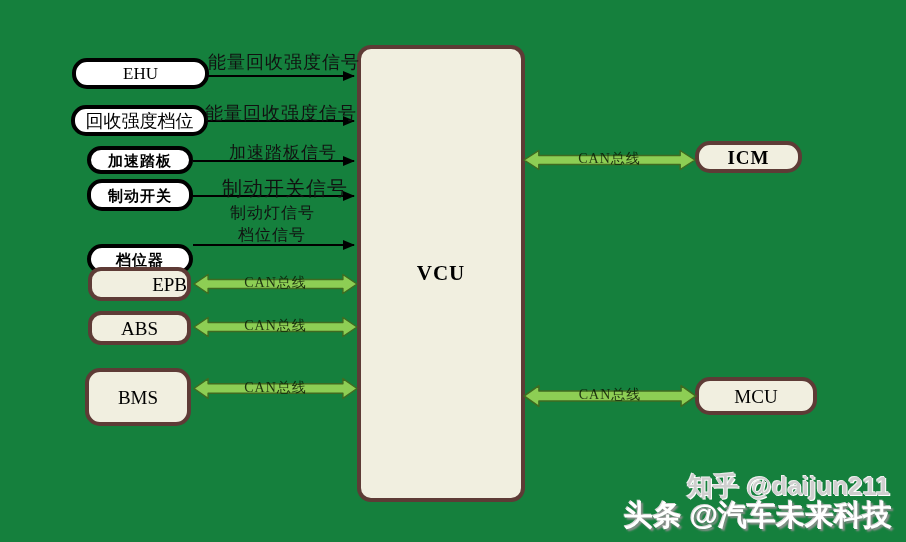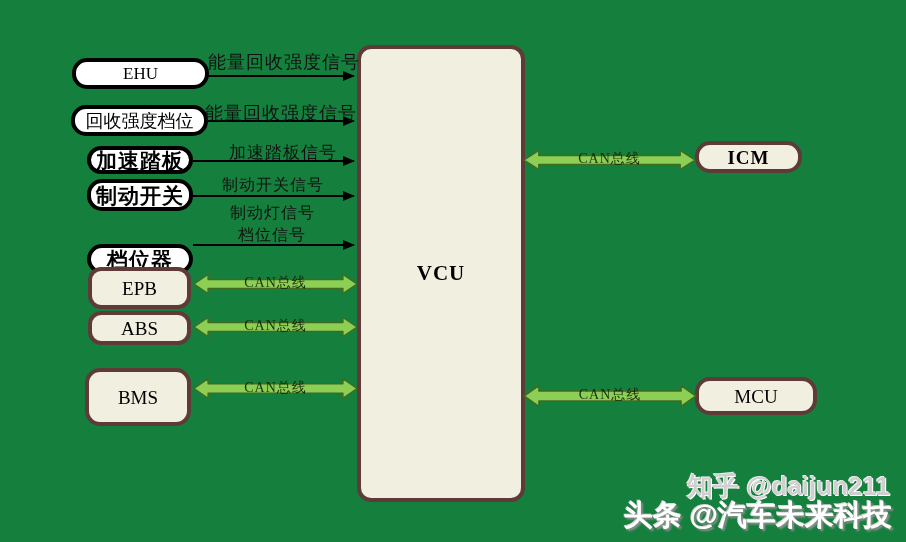--- a/index.html
+++ b/index.html
@@ -15,21 +15,21 @@
     position:absolute; display:flex; align-items:center; justify-content:center;
     text-align:center; line-height:1;
   }
   .black-node {
     border:4px solid #000; border-radius:15px; background:#ffffff;
     font-size:17px;
   }
   .black-node.cn { font-size:18px; }
   .black-node.bold-cn {
     font-family:"Liberation Sans","DejaVu Sans",sans-serif;
-    font-weight:bold; font-size:21px; letter-spacing:1px;
+    font-weight:bold; font-size:15px; letter-spacing:1px;
   }
   .maroon-node {
     border:4px solid #5e3b36; border-radius:13px; background:#f1efe0;
     font-size:19px;
   }
   .vcu-box {
     left:357px; top:45px; width:168px; height:457px;
     border:4px solid #5e3b36; border-radius:14px; background:#f1efe0;
   }
   .vcu-label {
@@ -92,21 +92,21 @@
   </div>
 
   <div class="node black-node bold-cn" style="left:87px; top:179px; width:106px; height:32px;">
     <span>制动开关</span>
   </div>
 
   <div class="node black-node bold-cn" style="left:87px; top:228px; width:106px; height:30px;margin-top:16px;">
     <span>档位器</span>
   </div>
 
-  <div class="node maroon-node" style="left:88px; top:267px; width:103px; height:42px;">
+  <div class="node maroon-node" style="left:88px; top:267px; width:103px; height:34px;justify-content:flex-end;">
     <span>EPB</span>
   </div>
 
   <div class="node maroon-node" style="left:88px; top:311px; width:103px; height:34px;">
     <span>ABS</span>
   </div>
 
   <div class="node maroon-node" style="left:85px; top:368px; width:106px; height:58px; border-radius:15px;">
     <span>BMS</span>
   </div>
@@ -125,21 +125,21 @@
 
   <div class="barrow" style="left:207px; top:75px;  width:147px;"></div>
   <div class="barrow" style="left:208px; top:120px; width:146px;"></div>
   <div class="barrow" style="left:193px; top:160px; width:161px;"></div>
   <div class="barrow" style="left:193px; top:195px; width:161px;"></div>
   <div class="barrow" style="left:193px; top:244px; width:161px;"></div>
 
   <span class="sig" style="left:208px; top:50px;  font-size:18px;">能量回收强度信号</span>
   <span class="sig" style="left:205px; top:101px; font-size:18px;">能量回收强度信号</span>
   <span class="sig" style="left:229px; top:141px;">加速踏板信号</span>
-  <span class="sig" style="left:222px; top:175px; font-size:16px;">制动开关信号</span>
+  <span class="sig" style="left:222px; top:175px; font-size:20px;">制动开关信号</span>
   <span class="sig" style="left:230px; top:203px; font-size:16px;">制动灯信号</span>
   <span class="sig" style="left:238px; top:225px; font-size:16px;">档位信号</span>
 
   <div class="can" style="left:193px; top:273px; width:165px; height:22px;">
     <svg viewBox="0 0 164 22" preserveAspectRatio="none">
       <polygon points="1,11 15,1.5 15,6.5 149,6.5 149,1.5 163,11 149,20.5 149,15.5 15,15.5 15,20.5" fill="#8dce54" stroke="#3f6b21" stroke-width="1.4" stroke-linejoin="round"></polygon>
     </svg>
     <span class="can-label">CAN总线</span>
   </div>
 

